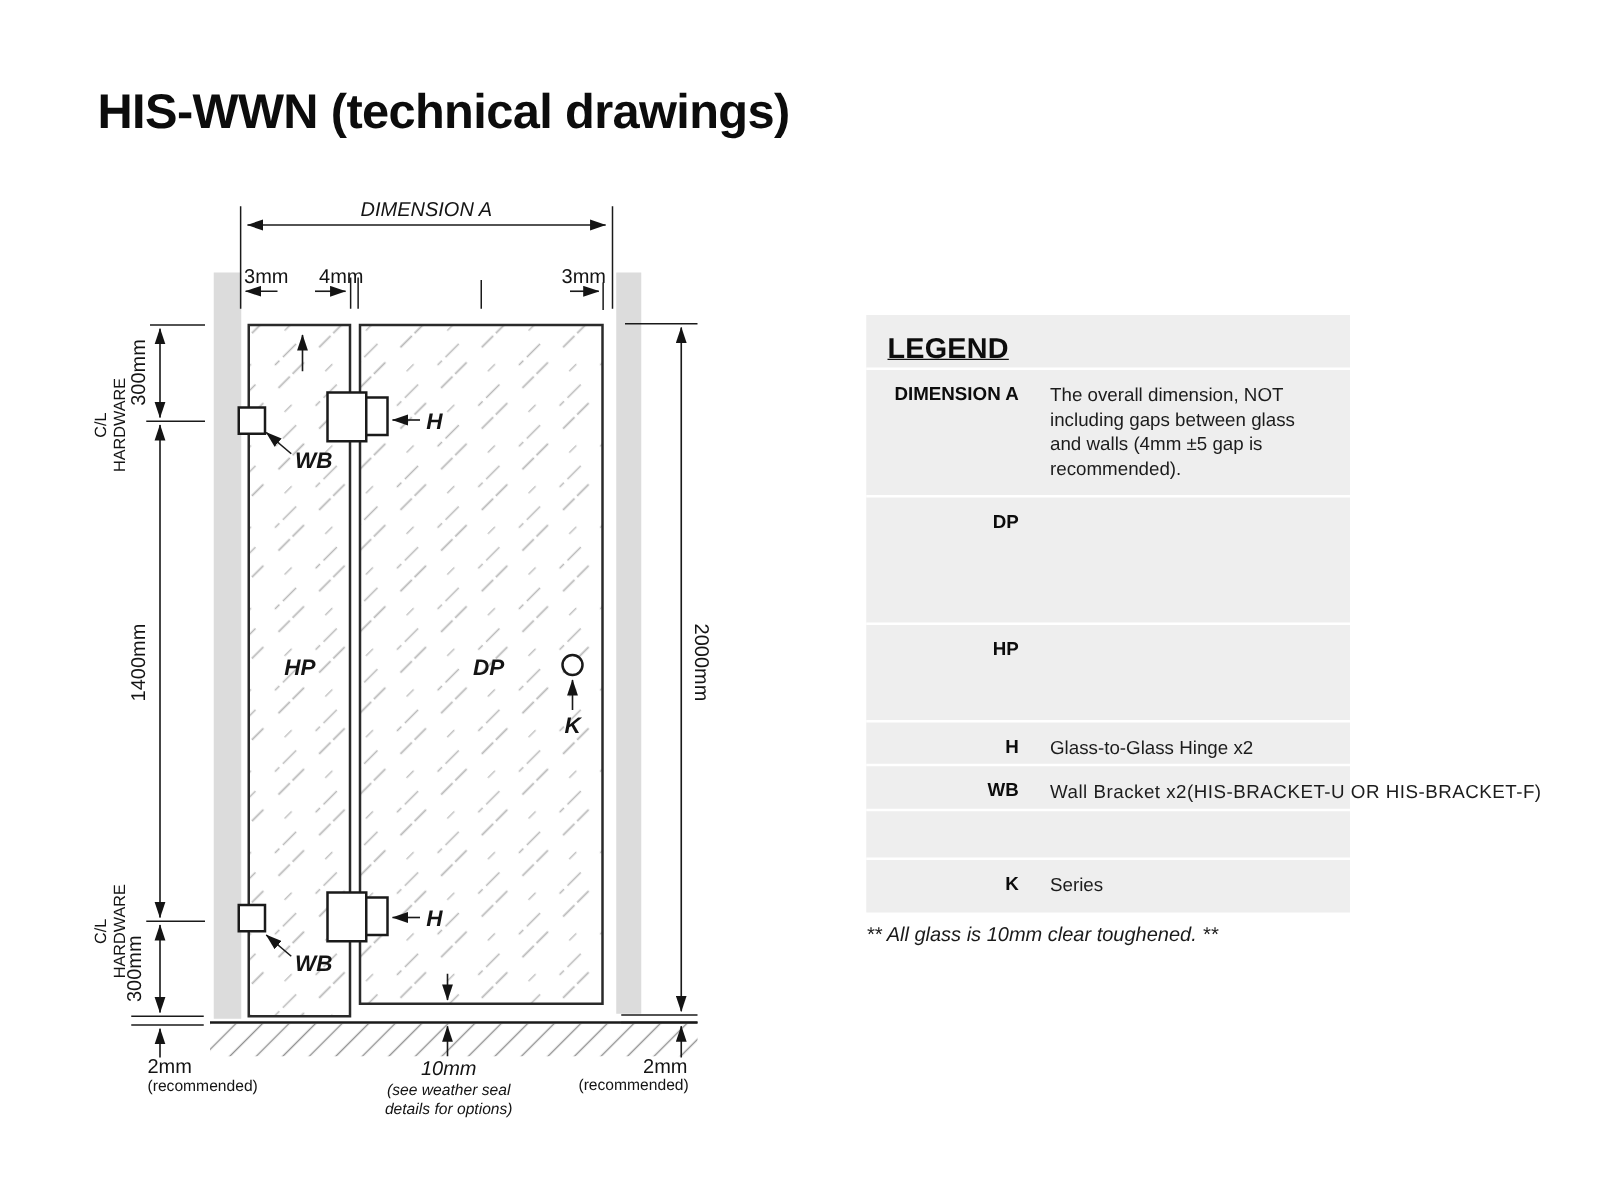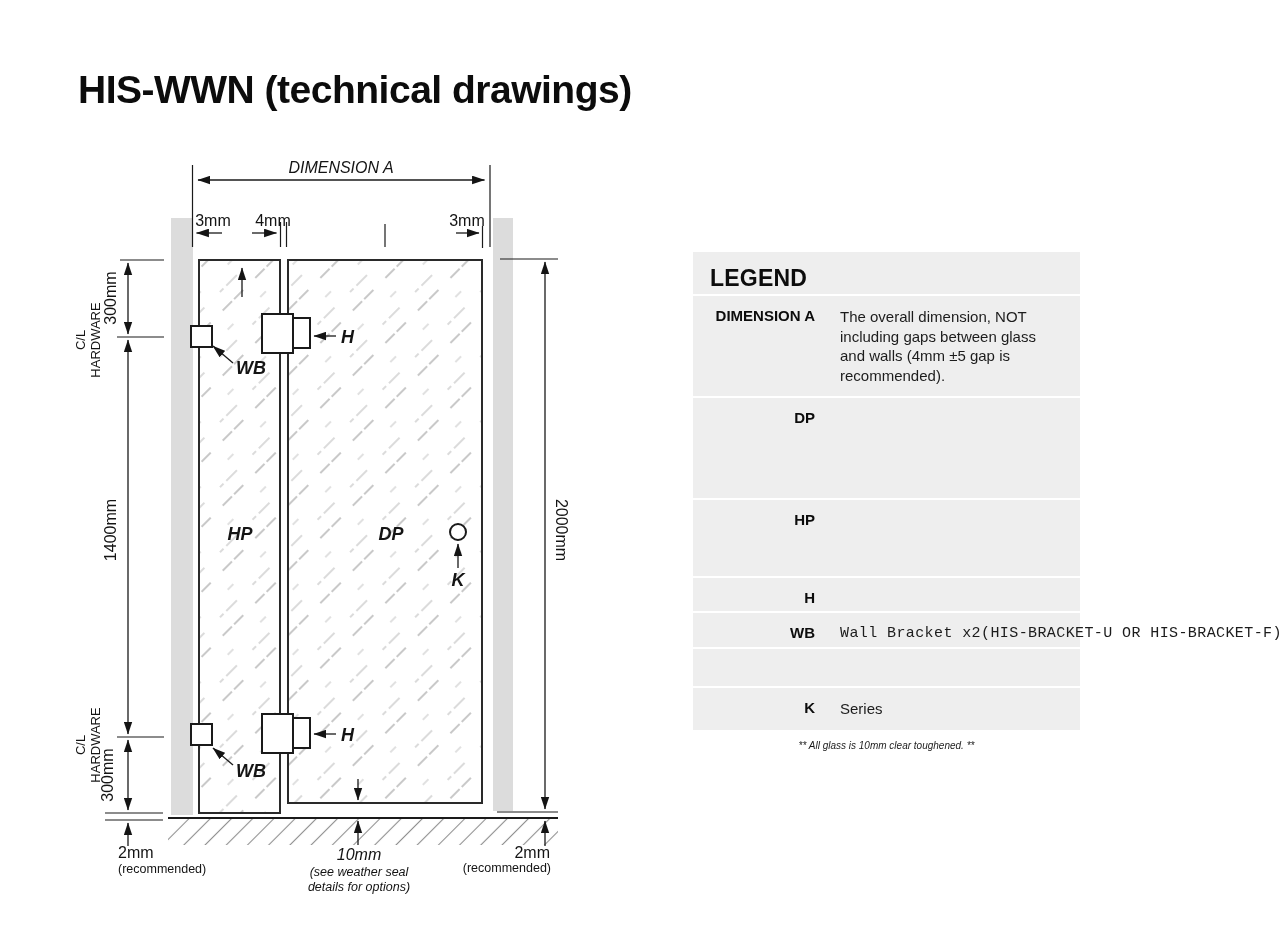--- a/index.html
+++ b/index.html
@@ -15,33 +15,33 @@
   .ita{font-style:italic;}
   .lbl{font-size:18px;font-weight:bold;font-style:italic;}
   .hw{fill:#ffffff;stroke:#1a1a1a;stroke-width:2;}
   .glass{stroke:#2a2a2a;stroke-width:2;}
   .dimline{stroke:#1a1a1a;stroke-width:1.3;fill:none;}
   .extline{stroke:#1a1a1a;stroke-width:1.2;fill:none;}
   .outline{stroke:#1a1a1a;stroke-width:2;fill:none;}
   
   .legend{position:absolute;left:693px;top:252px;width:387px;background:#eeeeee;}
   .legend-header{height:44px;box-sizing:border-box;padding:13px 0 0 17px;
-       border-bottom:2px solid #ffffff;}
+       border-bottom:2px solid #ffffff;text-decoration:underline;}
   .legend-title{font-size:23px;font-weight:bold;letter-spacing:0.2px;color:#0c0c0c;}
   .legend-row{display:flex;box-sizing:border-box;padding-top:11px;}
   .legend-row + .legend-row{border-top:2px solid #ffffff;}
   .legend-term{width:122px;text-align:right;font-weight:bold;font-size:15px;
        flex:0 0 122px;color:#0c0c0c;}
   .legend-desc{margin-left:25px;font-size:15px;line-height:19.5px;color:#1c1c1c;
        white-space:pre-line;width:235px;}
-  .legend-desc.nowrap{white-space:nowrap;letter-spacing:0.4px;width:auto;overflow:visible;font-family:Liberation Mono, monospace;}
+  .legend-desc.nowrap{white-space:nowrap;letter-spacing:0.4px;width:auto;overflow:visible;}
   .r1{height:100px;} .r2{height:102px;} .r3{height:78px;} .r4{height:35px;}
   .r5{height:36px;} .r6{height:39px;} .r7{height:44px;}
-  .legend-note{position:absolute;left:693px;top:740px;width:387px;text-align:center;
-       font-size:10px;font-style:italic;color:#1a1a1a;}
+  .legend-note{position:absolute;left:693px;top:740px;width:387px;text-align:left;
+       font-size:16px;font-style:italic;color:#1a1a1a;}
 </style>
 </head>
 <body>
 
 <h1 class="page-title">HIS-WWN (technical drawings)</h1>
 
 <svg width="1285" height="944" viewBox="0 0 1285 944">
   <defs>
     <marker id="arr" viewBox="0 0 12 8" markerWidth="13" markerHeight="9" refX="11.5" refY="4" orient="auto-start-reverse" markerUnits="userSpaceOnUse">
       <path d="M0,0 L12,4 L0,8 Z" fill="#141414"></path>
@@ -168,20 +168,21 @@
 recommended).</div>
   </div>
   <div class="legend-row r2">
     <div class="legend-term">DP</div>
   </div>
   <div class="legend-row r3">
     <div class="legend-term">HP</div>
   </div>
   <div class="legend-row r4">
     <div class="legend-term">H</div>
+    <div class="legend-desc">Glass-to-Glass Hinge x2</div>
   </div>
   <div class="legend-row r5">
     <div class="legend-term">WB</div>
     <div class="legend-desc nowrap">Wall Bracket x2(HIS-BRACKET-U OR HIS-BRACKET-F)</div>
   </div>
   <div class="legend-row r6">
     <div class="legend-term"></div>
     <div class="legend-desc"></div>
   </div>
   <div class="legend-row r7">

